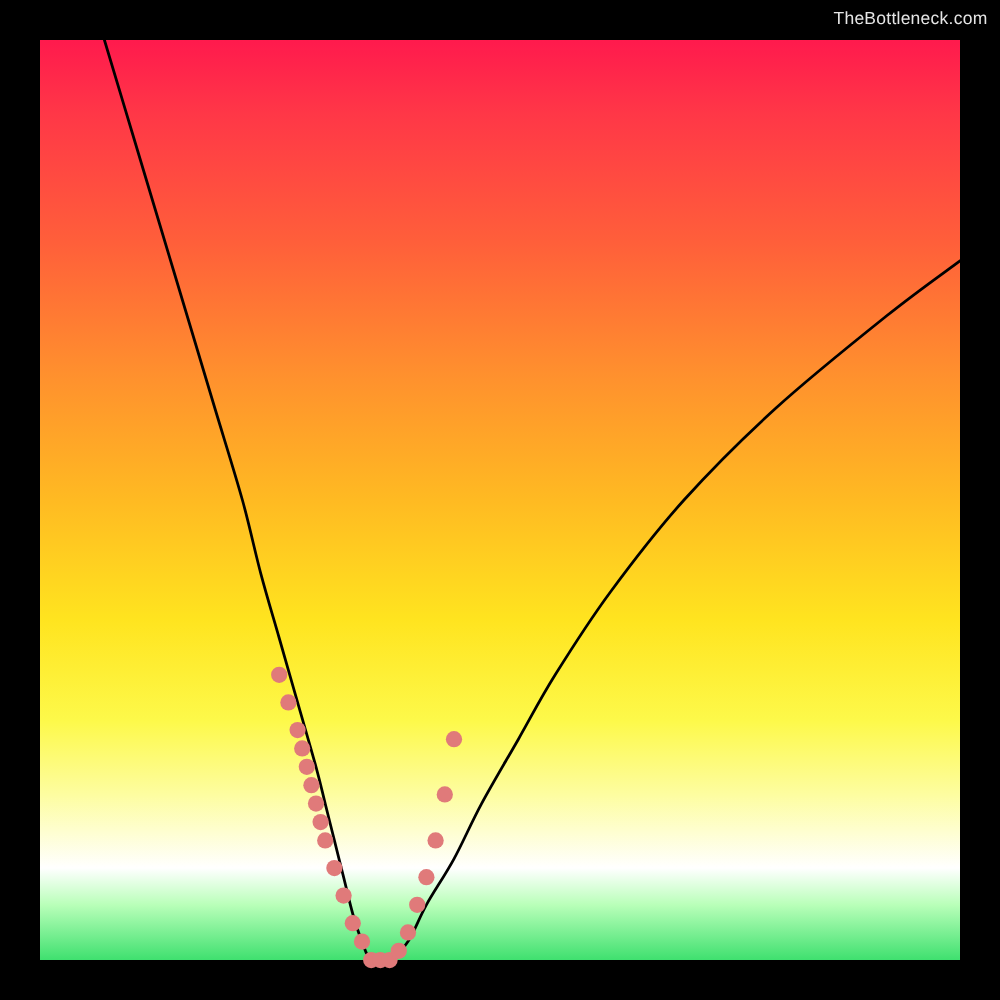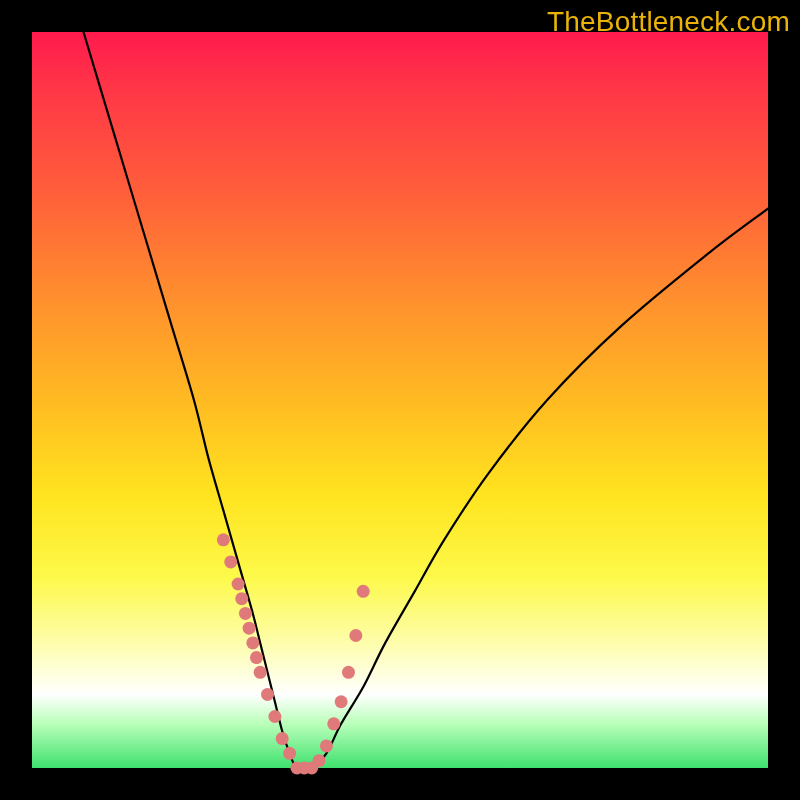--- a/index.html
+++ b/index.html
@@ -36,22 +36,22 @@
       #fdfda0 82%,
       #ffffff 90%,
       #b9ffb9 94%,
       #3fe06f 100%
     );
   }
   .watermark {
     position: absolute;
     top: 6px;
     right: 10px;
-    color: #eab308;
-    font-size: 28px;
+    color: #e5e5e5;
+    font-size: 14px;
     font-weight: 500;
     letter-spacing: 0.2px;
     user-select: none;
   }
   svg.curve {
     position: absolute;
     left: 0;
     top: 0;
     width: 736px;
     height: 736px;

